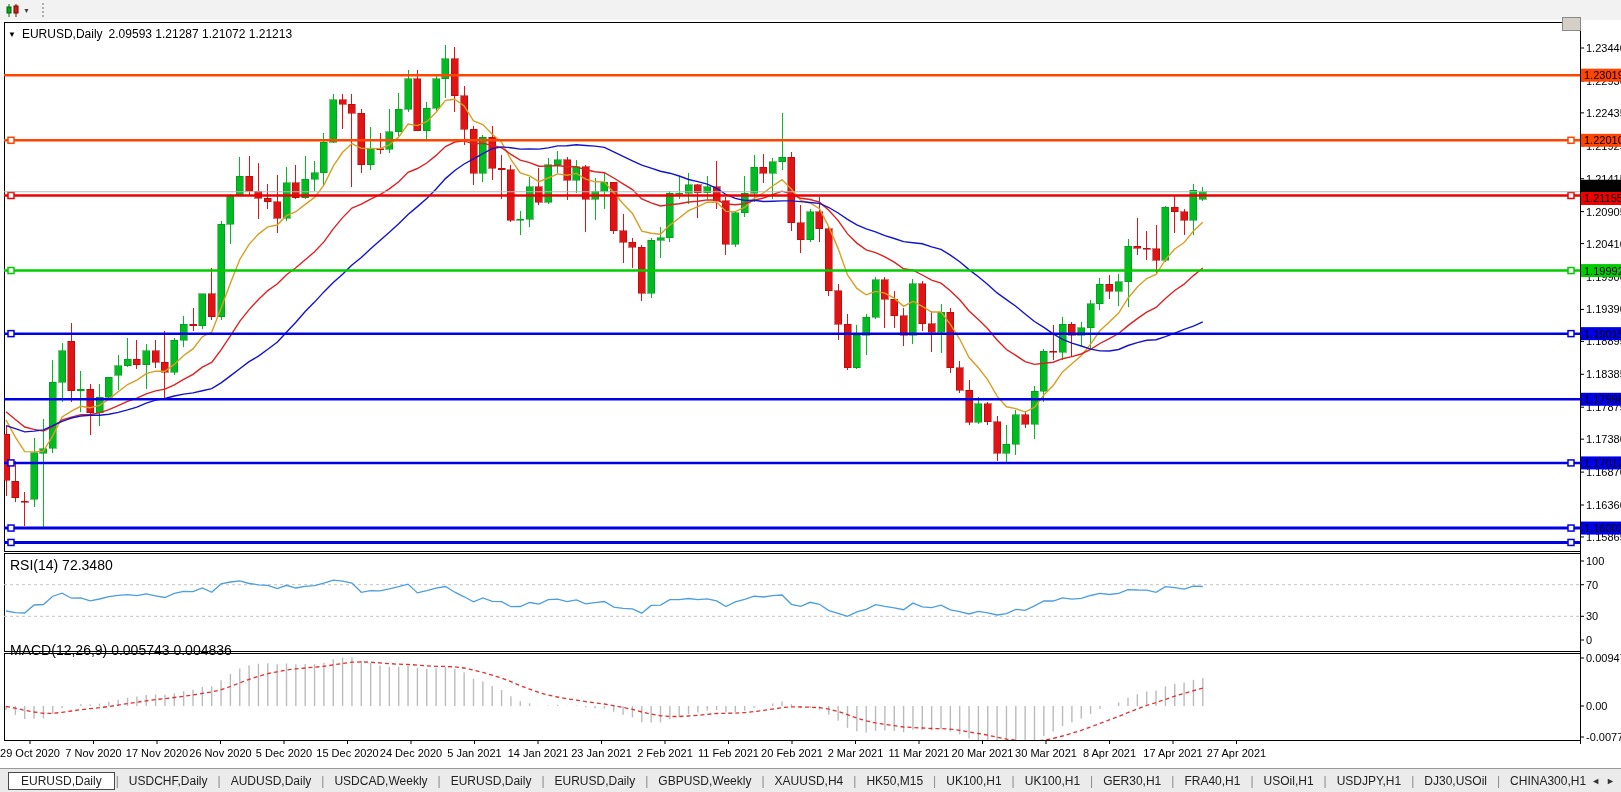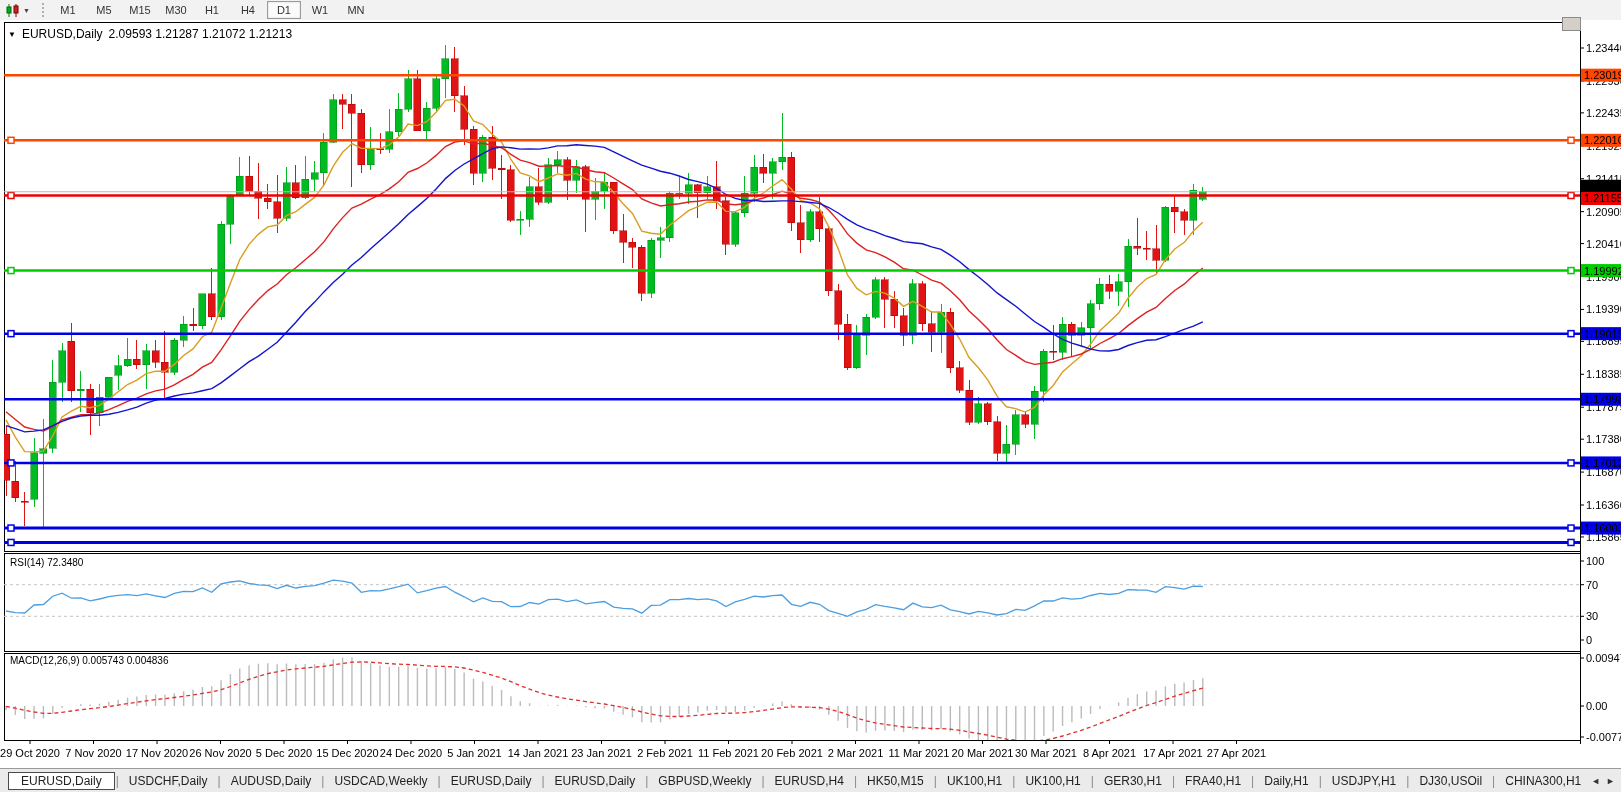--- a/index.html
+++ b/index.html
@@ -10,25 +10,25 @@
   .tool-icon{display:flex;align-items:center;gap:3px;padding:0 6px;height:100%;cursor:pointer;}
   .tool-icon svg{display:block;}
   .dd-arrow{font-size:7px;color:#444;}
   .grip{height:14px;border-left:2px dotted #b0b0b0;margin:0 6px;}
   .tf-btn{min-width:26px;text-align:center;padding:2px 3px;margin:0 1px;cursor:pointer;border:1px solid transparent;}
   .tf-btn.active{background:#fbfbfb;border:1px solid #9a9a9a;box-shadow:inset 0 0 2px #ccc;}
   
   #chartwrap{position:absolute;top:20px;left:0;width:1621px;height:748px;background:#fff;}
   #chartsvg{position:absolute;top:0;left:0;}
   svg text{font-family:"Liberation Sans",sans-serif;font-size:11px;fill:#000;}
-  .overlay-label{position:absolute;font-size:10px;color:#000;white-space:pre;}
+  .overlay-label{position:absolute;font-size:14px;color:#000;white-space:pre;}
   #main-title{top:7px;left:8px;display:flex;align-items:center;gap:6px;font-size:12px;}
   #main-title .tri{font-size:8px;}
   #rsi-label{top:537px;left:10px;}
-  #macd-label{top:635px;left:10px;}
+  #macd-label{top:622px;left:10px;}
   #shift-box{position:absolute;top:-3px;left:1562px;width:17px;height:12px;background:#d4d0c8;border:1px solid #8a8a8a;}
   
   #tabbar{position:absolute;top:768px;left:0;width:100%;height:24px;background:#ebebeb;
     border-top:1px solid #9a9a9a;display:flex;align-items:center;font-size:12px;color:#222;overflow:hidden;}
   .tab{padding:1px 9px;cursor:pointer;white-space:nowrap;}
   .tab.active{background:#fff;border:1px solid #4a4a4a;margin-left:8px;padding:1px 12px;}
   .tab-sep{color:#8a8a8a;margin:0 1px;}
   #tab-nav{position:absolute;right:2px;top:0;height:100%;display:flex;align-items:center;gap:6px;
     padding:0 4px;background:#ebebeb;color:#333;font-size:9px;}
   #tab-nav span{cursor:pointer;}
@@ -42,31 +42,20 @@
     <div class="tool-icon">
       <svg width="14" height="13" viewBox="0 0 14 13">
         <line x1="3" y1="0" x2="3" y2="13" stroke="#007700" stroke-width="1"></line>
         <rect x="1" y="3" width="4" height="6" fill="#00aa22" stroke="#006600"></rect>
         <line x1="10" y1="0" x2="10" y2="13" stroke="#880000" stroke-width="1"></line>
         <rect x="8" y="2" width="4" height="7" fill="#cc2222" stroke="#770000"></rect>
       </svg>
       <span class="dd-arrow">▼</span>
     </div>
     <div class="grip"></div>
-    <div id="tf-buttons" style="display:flex;">
-        <div class="tf-btn">M1</div>
-        <div class="tf-btn">M5</div>
-        <div class="tf-btn">M15</div>
-        <div class="tf-btn">M30</div>
-        <div class="tf-btn">H1</div>
-        <div class="tf-btn">H4</div>
-        <div class="tf-btn active">D1</div>
-        <div class="tf-btn">W1</div>
-        <div class="tf-btn">MN</div>
-      </div>
   </div>
 
   <div id="chartwrap">
     <svg id="chartsvg" width="1621" height="748">
         <defs>
           <clipPath id="clipMain">
             <rect x="4" y="2" width="1576" height="529"></rect>
           </clipPath>
           <clipPath id="clipRsi">
             <rect x="4" y="533" width="1576" height="98"></rect>
@@ -637,33 +626,33 @@
         <span class="tab">AUDUSD,Daily</span>
         <span class="tab-sep">|</span>
         <span class="tab">USDCAD,Weekly</span>
         <span class="tab-sep">|</span>
         <span class="tab">EURUSD,Daily</span>
         <span class="tab-sep">|</span>
         <span class="tab">EURUSD,Daily</span>
         <span class="tab-sep">|</span>
         <span class="tab">GBPUSD,Weekly</span>
         <span class="tab-sep">|</span>
-        <span class="tab">EURUSD,H4</span>
+        <span class="tab">XAUUSD,H4</span>
         <span class="tab-sep">|</span>
         <span class="tab">HK50,M15</span>
         <span class="tab-sep">|</span>
         <span class="tab">UK100,H1</span>
         <span class="tab-sep">|</span>
         <span class="tab">UK100,H1</span>
         <span class="tab-sep">|</span>
         <span class="tab">GER30,H1</span>
         <span class="tab-sep">|</span>
         <span class="tab">FRA40,H1</span>
         <span class="tab-sep">|</span>
-        <span class="tab">Daily,H1</span>
+        <span class="tab">USOil,H1</span>
         <span class="tab-sep">|</span>
         <span class="tab">USDJPY,H1</span>
         <span class="tab-sep">|</span>
         <span class="tab">DJ30,USOil</span>
         <span class="tab-sep">|</span>
         <span class="tab">CHINA300,H1</span>
         <span class="tab-sep">|</span>
         <span class="tab">U</span>
       </div>
     <div id="tab-nav">

